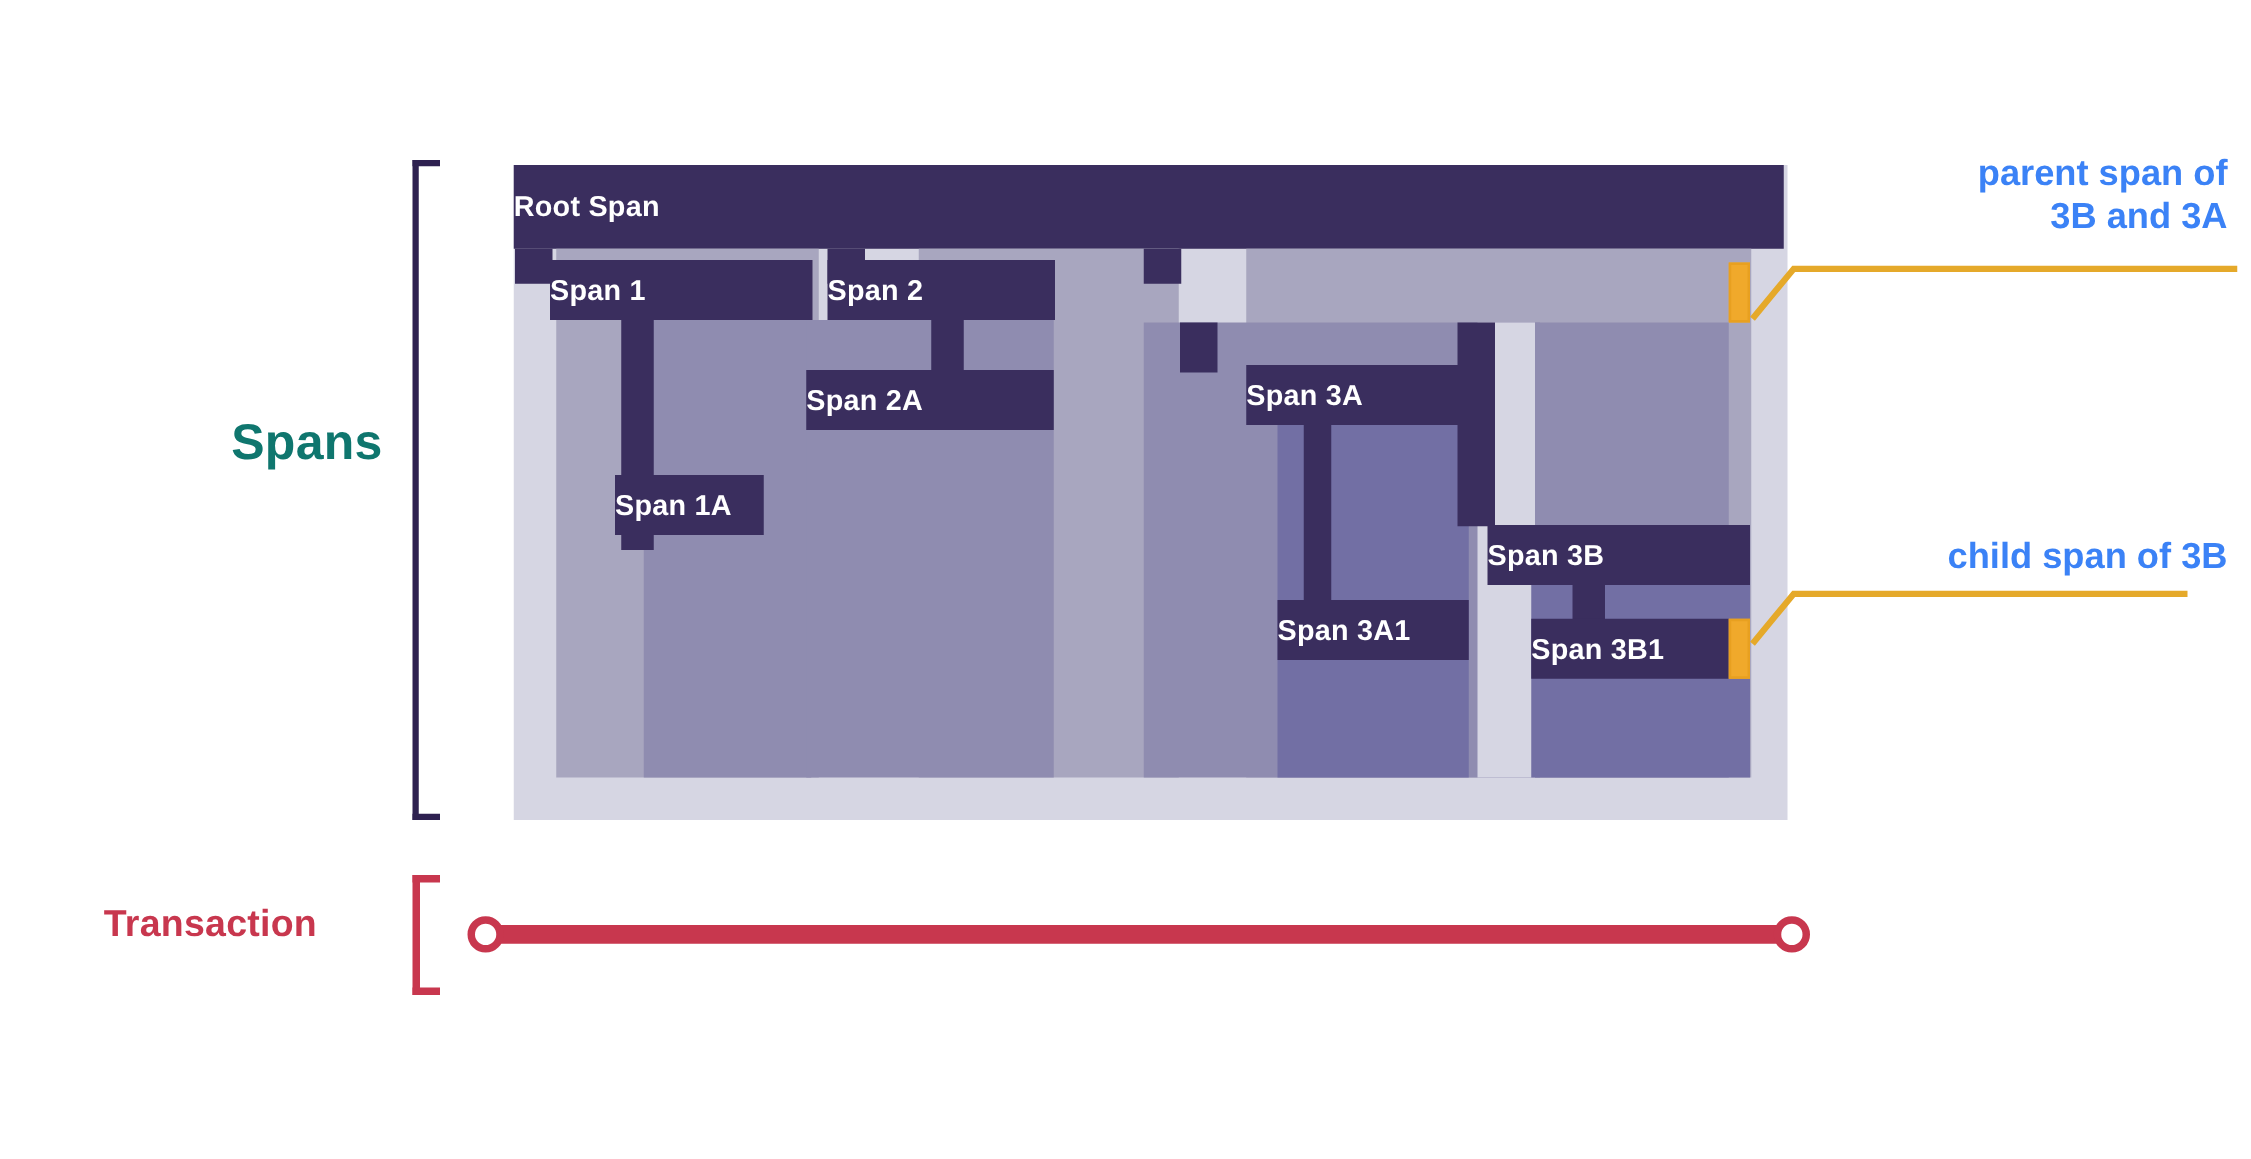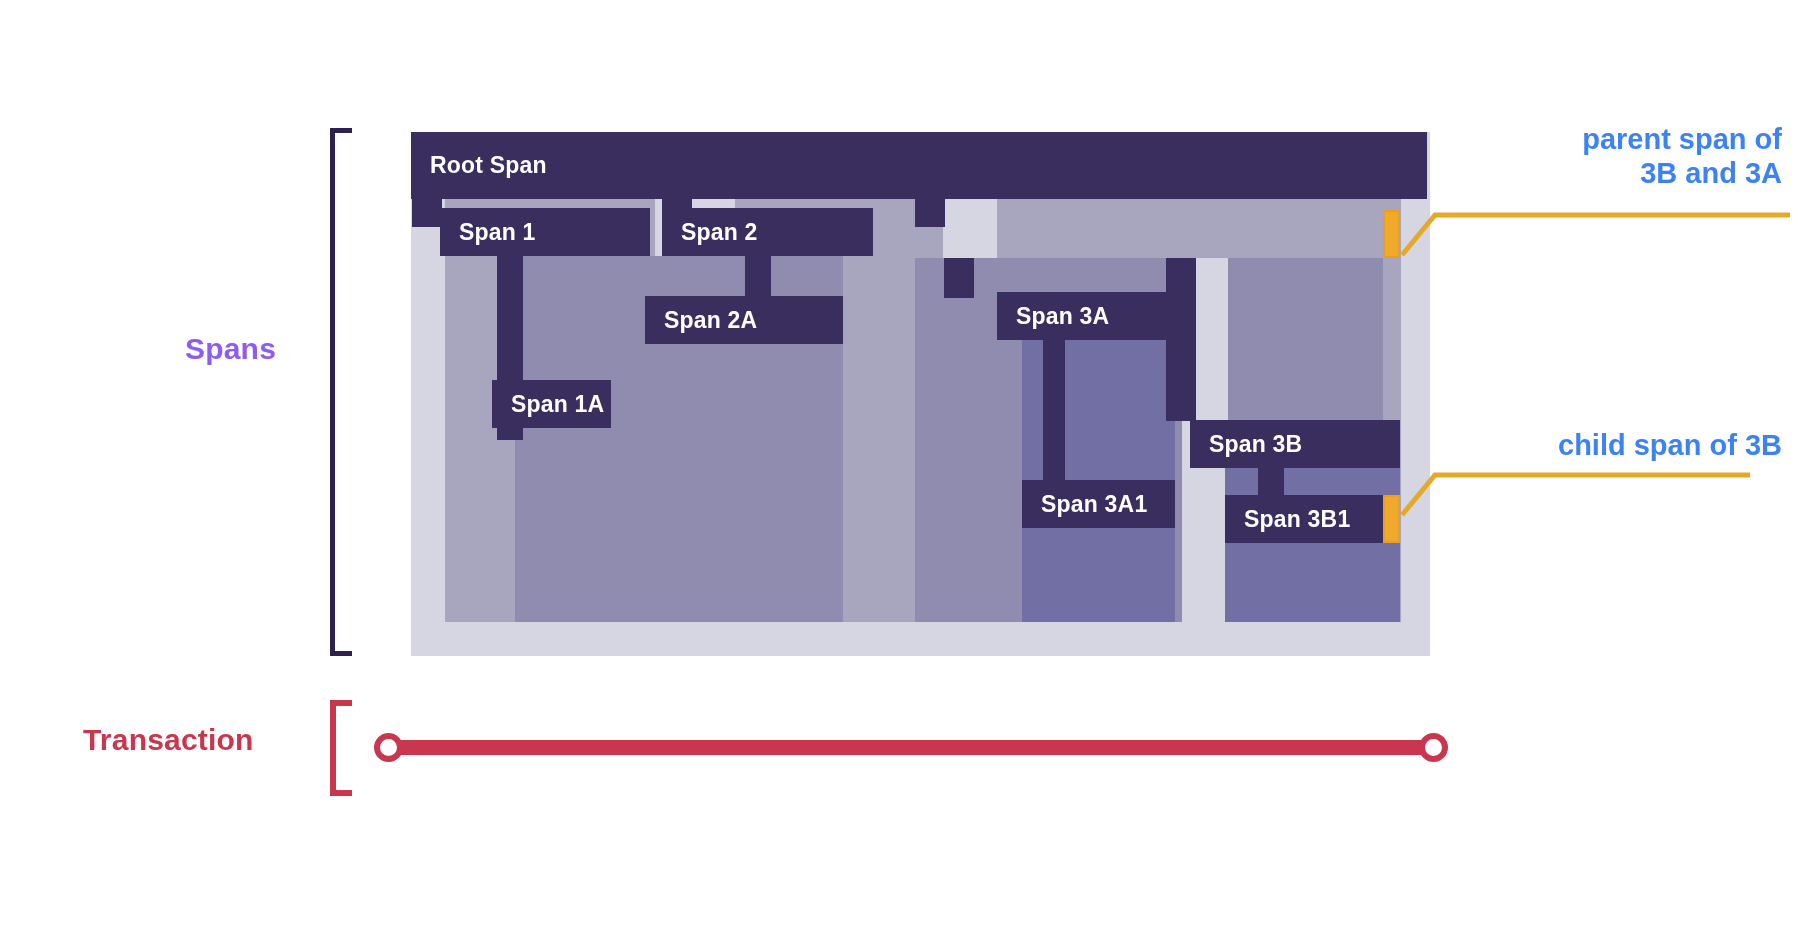--- a/index.html
+++ b/index.html
@@ -22,22 +22,22 @@
   .abs { position: absolute; }
 
   
   .section-label {
     font-weight: bold;
     letter-spacing: 0.2px;
     white-space: nowrap;
   }
   #spans-label {
     left: 185px; top: 332px;
-    font-size: 30px;
-    color: #8b5cf6;
+    font-size: 40px;
+    color: #0f766e;
     text-align: right;
   }
   #transaction-label {
     left: 83px; top: 723px;
     font-size: 30px;
     color: #C8374E;
     text-align: center;
   }
 
   
@@ -70,21 +70,20 @@
 
   
   .bar {
     background: #3A2E5E;
     color: #ffffff;
     font-size: 23px;
     font-weight: bold;
     display: flex;
     align-items: center;
     box-sizing: border-box;
-    padding-left: 19px;
     letter-spacing: 0.2px;
     white-space: nowrap;
   }
   .connector { background: #3A2E5E; }
   .group-bg  { background: #D6D6E3; }
   .lane-l1   { background: #A8A6BF; }
   .lane-l2   { background: #8F8CB0; }
   .lane-l3   { background: #726FA4; }
 
   
@@ -153,21 +152,21 @@
     <div class="abs lane-l2" style="left:104px; top:124px; width:134px; height:366px;"></div>
 
     <div class="abs connector" style="left:86px; top:124px; width:26px; height:184px;"></div>
 
     <div class="abs bar" style="left:37px; top:248px; width:119px; height:48px;margin-left:44px;">
       <span>Span 1A</span>
     </div>
 
     <div class="abs lane-l1" style="left:324px; top:67px; width:208px; height:423px;"></div>
     <div class="abs connector" style="left:251px; top:67px; width:30px; height:28px;"></div>
-    <div class="abs bar" style="left:251px; top:76px; width:211px; height:48px;">
+    <div class="abs bar" style="left:251px; top:76px; width:182px; height:48px;">
       <span>Span 2</span>
     </div>
     <div class="abs lane-l2" style="left:234px; top:124px; width:198px; height:366px;"></div>
     <div class="abs connector" style="left:334px; top:124px; width:26px; height:58px;"></div>
     <div class="abs bar" style="left:234px; top:164px; width:198px; height:48px;">
       <span>Span 2A</span>
     </div>
 
     <div class="abs lane-l1" style="left:586px; top:67px; width:404px; height:423px;"></div>
     <div class="abs connector" style="left:504px; top:67px; width:30px; height:28px;"></div>

